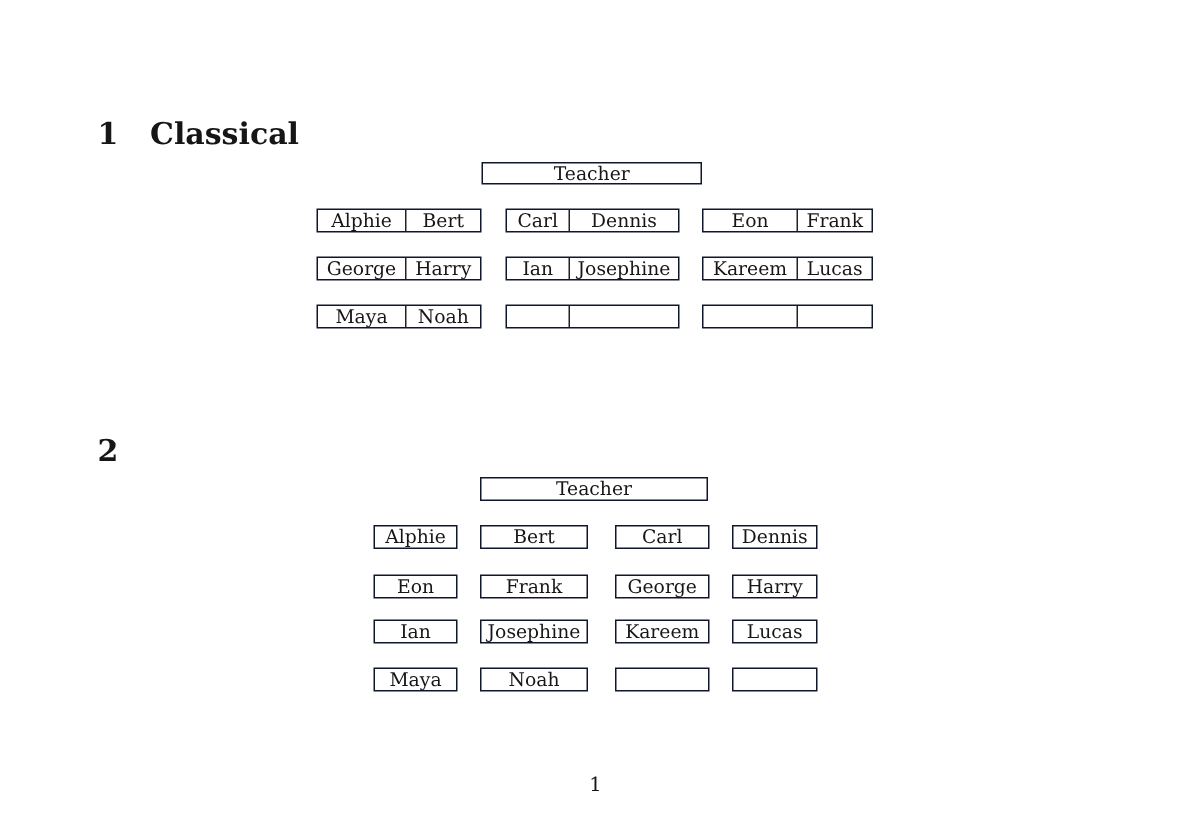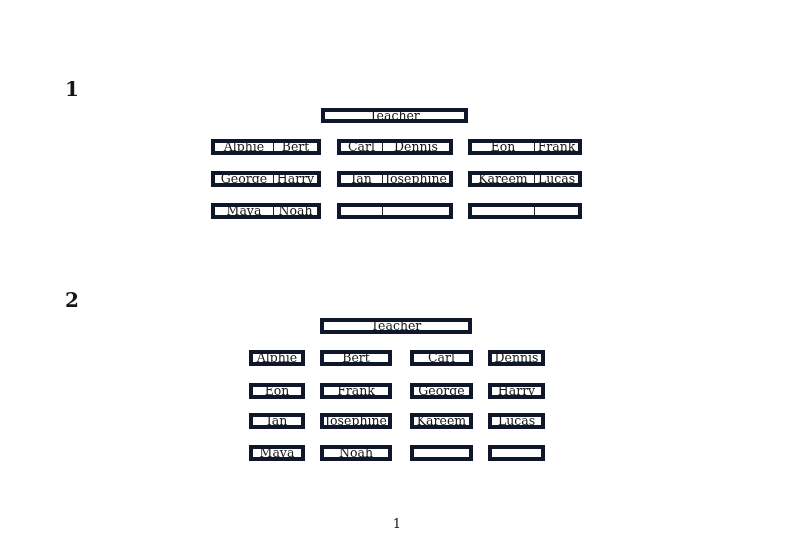--- a/index.html
+++ b/index.html
@@ -18,21 +18,21 @@
     display: flex;
     font-size: 20px;
     font-weight: 700;
     line-height: 24px;
     white-space: nowrap;
   }
   .heading .num { width: 35px; flex: none; }
 
   .box, .desk {
     position: absolute;
-    border: 4px solid #0f172a;
+    border: 1px solid #0f172a;
     background: #ffffff;
     box-sizing: border-box;
   }
   .box {
     height: 16px;
     display: flex;
     align-items: center;
     justify-content: center;
     font-size: 12.5px;
     line-height: 14px;
@@ -61,20 +61,21 @@
   }
 </style>
 </head>
 <body>
 
 <div class="page">
 
   <div>
     <h2 class="heading" style="left:65px; top:60px;">
       <span class="num">1</span>
+      <span>Classical</span>
     </h2>
 
     <div class="box" style="left:321px; top:108px; width:147px; height:15px;">Teacher</div>
 
     <div class="desk" style="left:211px; top:139px; width:110px;">
       <span class="cell" style="width:58px;">Alphie</span>
       <span class="cell grow">Bert</span>
     </div>
     <div class="desk" style="left:337px; top:139px; width:116px;">
       <span class="cell" style="width:41px;">Carl</span>

